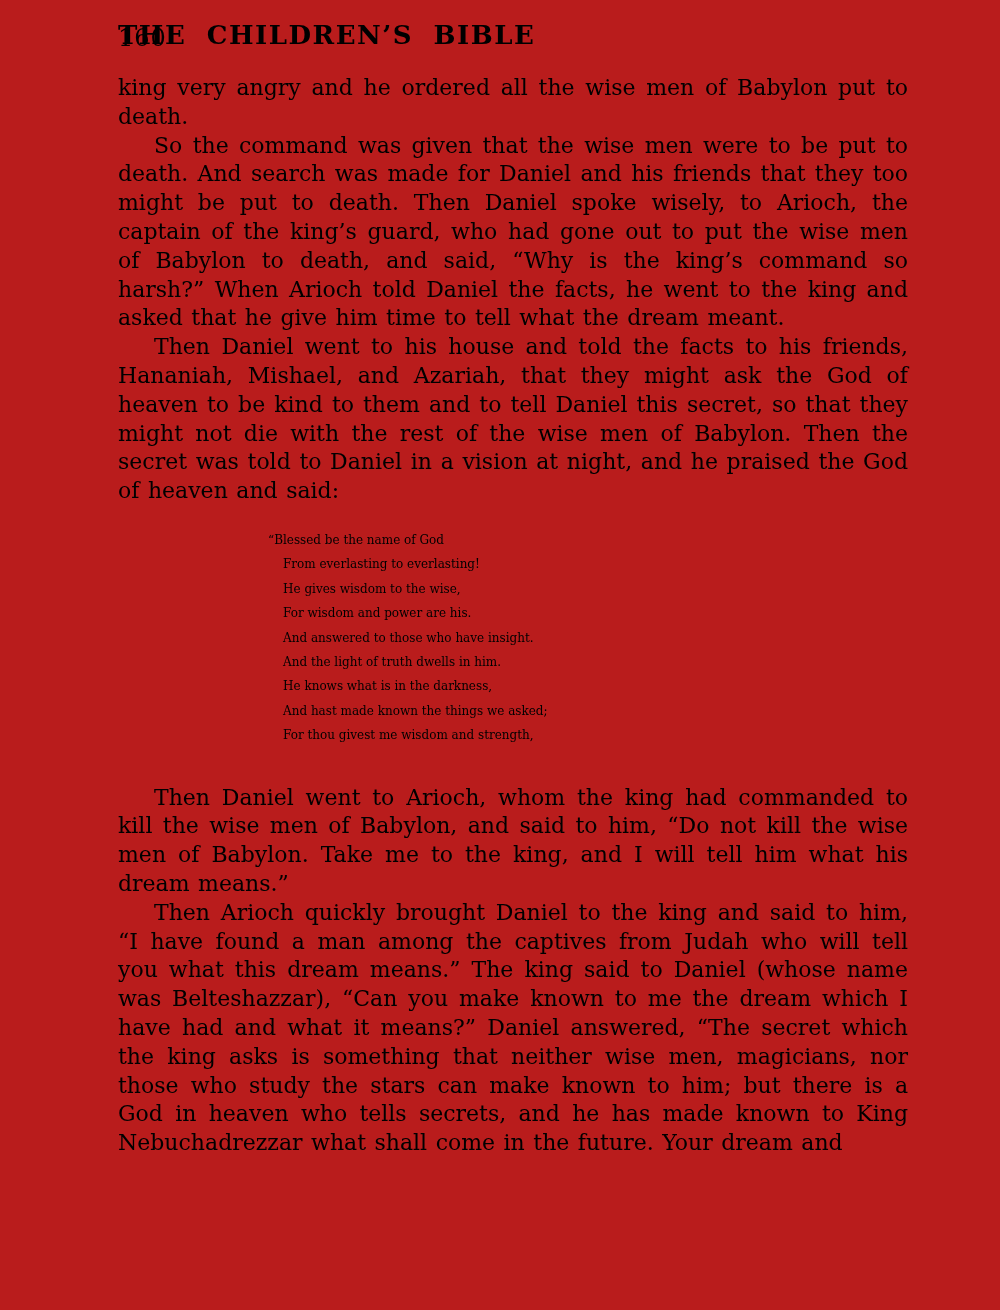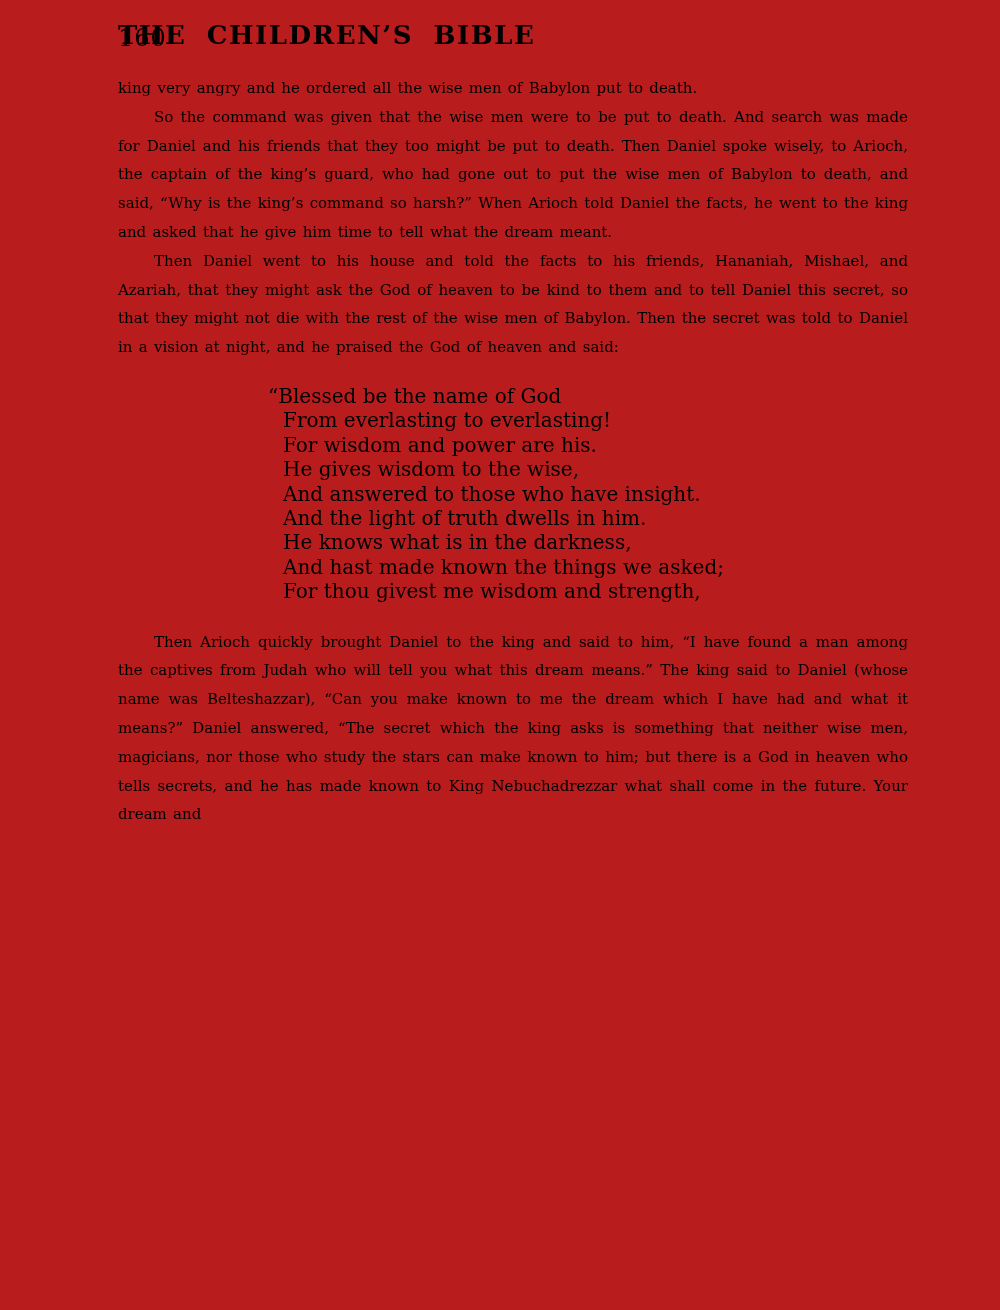--- a/index.html
+++ b/index.html
@@ -47,31 +47,31 @@
     word-spacing: 10px;
   }
   .text-block {
     position: absolute;
     top: 74px;
     left: 118px;
     width: 790px;
   }
   .para {
     margin: 0;
-    font-size: 15px;
+    font-size: 22px;
     line-height: 28.8px;
     text-align: justify;
     word-spacing: 1.5px;
   }
   .para.indent {
     text-indent: 36px;
   }
   .poem {
-    margin: 22px 0 24px 165px;
-    font-size: 20px;
+    margin: 22px 0 36px 165px;
+    font-size: 12px;
     line-height: 24.4px;
   }
   .poem-line {
     white-space: pre;
   }
   .poem-line:first-child {
     margin-left: -15px; 
   }
 </style>
 </head>
@@ -88,27 +88,28 @@
 
     <p class="para">king very angry and he ordered all the wise men of Babylon put to death.</p>
 
     <p class="para indent">So the command was given that the wise men were to be put to death.  And search was made for Daniel and his friends that they too might be put to death.  Then Daniel spoke wisely, to Arioch, the captain of the king’s guard, who had gone out to put the wise men of Babylon to death, and said, “Why is the king’s command so harsh?”  When Arioch told Daniel the facts, he went to the king and asked that he give him time to tell what the dream meant.</p>
 
     <p class="para indent">Then Daniel went to his house and told the facts to his friends, Hananiah, Mishael, and Azariah, that they might ask the God of heaven to be kind to them and to tell Daniel this secret, so that they might not die with the rest of the wise men of Babylon.  Then the secret was told to Daniel in a vision at night, and he praised the God of heaven and said:</p>
 
     <div class="poem">
       <div class="poem-line">“Blessed be the name of God</div>
       <div class="poem-line">From everlasting to everlasting!</div>
+      <div class="poem-line">He gives wisdom to the wise,</div>
       <div class="poem-line">For wisdom and power are his.</div>
-      <div class="poem-line">He gives wisdom to the wise,</div>
       <div class="poem-line">And answered to those who have insight.</div>
       <div class="poem-line">And the light of truth dwells in him.</div>
       <div class="poem-line">He knows what is in the darkness,</div>
       <div class="poem-line">And hast made known the things we asked;</div>
       <div class="poem-line">For thou givest me wisdom and strength,</div>
     </div>
 
+    <p class="para indent">Then Daniel went to Arioch, whom the king had commanded to kill the wise men of Babylon, and said to him, “Do not kill the wise men of Babylon.  Take me to the king, and I will tell him what his dream means.”</p>
 
     <p class="para indent">Then Arioch quickly brought Daniel to the king and said to him, “I have found a man among the captives from Judah who will tell you what this dream means.”  The king said to Daniel (whose name was Belteshazzar), “Can you make known to me the dream which I have had and what it means?”  Daniel answered, “The secret which the king asks is something that neither wise men, magicians, nor those who study the stars can make known to him; but there is a God in heaven who tells secrets, and he has made known to King Nebuchadrezzar what shall come in the future.  Your dream and</p>
 
   </main>
 
 </div>
 
 </body></html>

